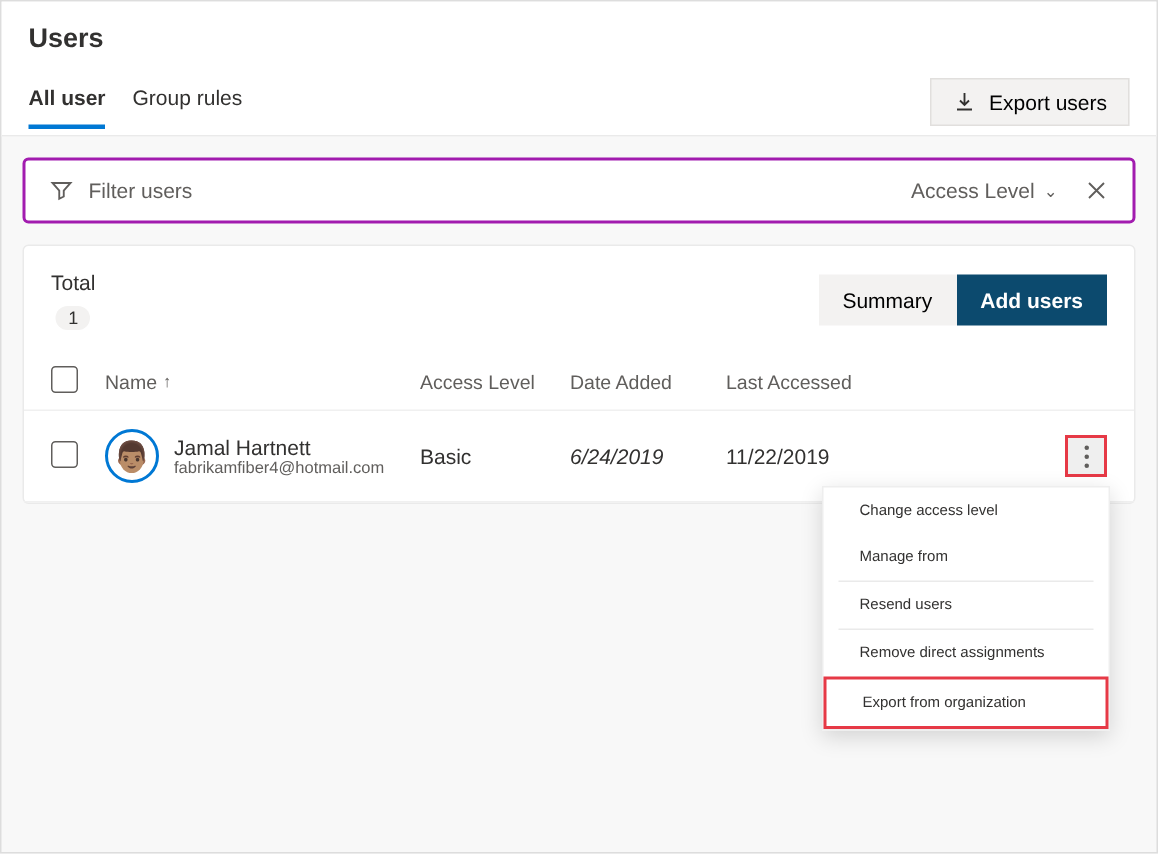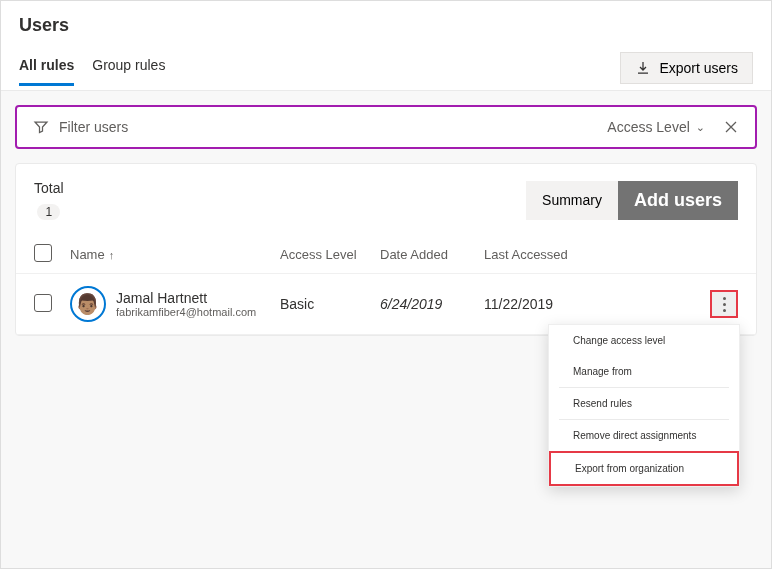--- a/index.html
+++ b/index.html
@@ -18,21 +18,21 @@
     .filter-left svg { width: 16px; height: 16px; }
     .filter-right { display: flex; align-items: center; gap: 18px; color: #605e5c; }
     .access-level-dd { display: flex; align-items: center; gap: 6px; cursor: pointer; }
     .close-x { cursor: pointer; width: 16px; height: 16px; display: flex; align-items: center; justify-content: center; }
     .main-card { background: #fff; border: 1px solid #eaeaea; border-radius: 4px; margin: 0 14px 14px 14px; }
     .main-top { display: flex; align-items: center; justify-content: space-between; padding: 16px 18px; }
     .total-area { display: flex; align-items: center; gap: 8px; font-size: 14px; flex-direction: column; }
     .count-badge { background: #f3f2f1; border-radius: 10px; padding: 1px 8px; font-size: 12px; }
     .action-btns { display: flex; gap: 0; }
     .btn-summary { background: #f3f2f1; border: none; padding: 9px 16px; font-size: 14px; cursor: pointer; }
-    .btn-add { background: #737373; color: #fff; border: none; padding: 9px 16px; font-size: 18px; font-weight: 600; cursor: pointer; }
+    .btn-add { background: #0c4a6e; color: #fff; border: none; padding: 9px 16px; font-size: 14px; font-weight: 600; cursor: pointer; }
     .table-head { display: flex; align-items: center; padding: 8px 18px; color: #605e5c; font-size: 13px; border-bottom: 1px solid #f0f0f0; }
     .col-check { width: 36px; }
     .col-name { width: 210px; display: flex; align-items: center; gap: 4px; cursor: pointer; }
     .col-level { width: 100px; }
     .col-added { width: 104px; }
     .col-accessed { width: 110px; }
     .col-menu { flex: 1; text-align: right; }
     .checkbox { width: 18px; height: 18px; border: 1px solid #605e5c; border-radius: 3px; display: inline-block; cursor: pointer; }
     .table-row { display: flex; align-items: center; padding: 12px 18px; border-bottom: 1px solid #f0f0f0; position: relative; }
     .user-cell { display: flex; align-items: center; gap: 10px; width: 210px; }
@@ -55,21 +55,21 @@
 </head>
 <body>
 
 <div class="page">
 
   <div class="header-area">
     <h1 class="page-title">Users</h1>
     <div class="tab-row">
       <div class="tabs">
         <div class="tab active">
-          <span>All rules</span>
+          <span>All user</span>
         </div>
         <div class="tab">
           <span>Group rules</span>
         </div>
       </div>
       <button class="export-btn">
         <svg viewBox="0 0 16 16" fill="none" stroke="#323130" stroke-width="1.25">
           <path d="M8 2v8M5 7l3 3 3-3M3 13h10"></path>
         </svg>
         <span>Export users</span>
@@ -159,21 +159,21 @@
 
       <div class="context-menu">
         <div class="menu-item">
           <span>Change access level</span>
         </div>
         <div class="menu-item">
           <span>Manage from</span>
         </div>
         <div class="menu-divider"></div>
         <div class="menu-item">
-          <span>Resend rules</span>
+          <span>Resend users</span>
         </div>
         <div class="menu-divider"></div>
         <div class="menu-item">
           <span>Remove direct assignments</span>
         </div>
         <div class="menu-item highlighted">
           <span>Export from organization</span>
         </div>
       </div>
     </div>

